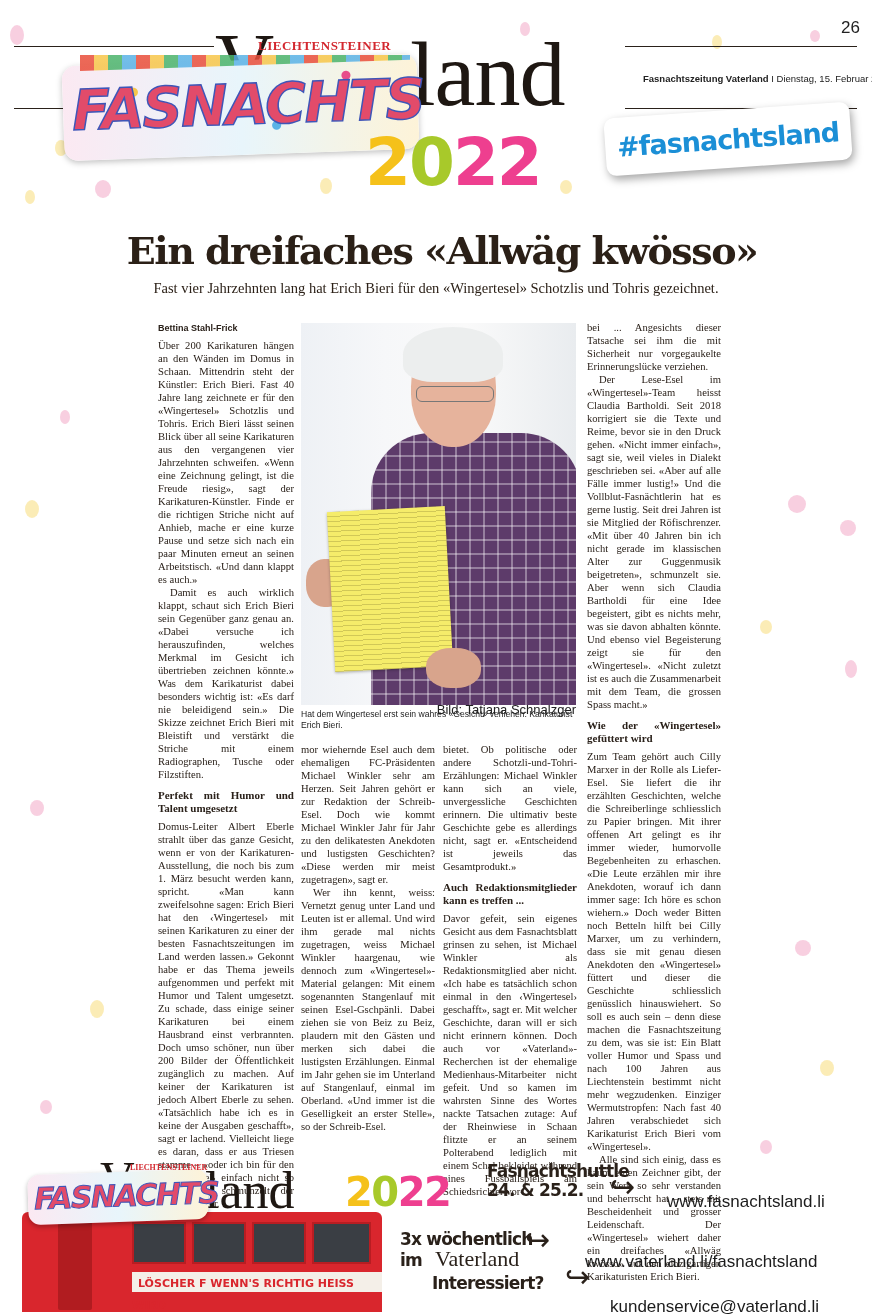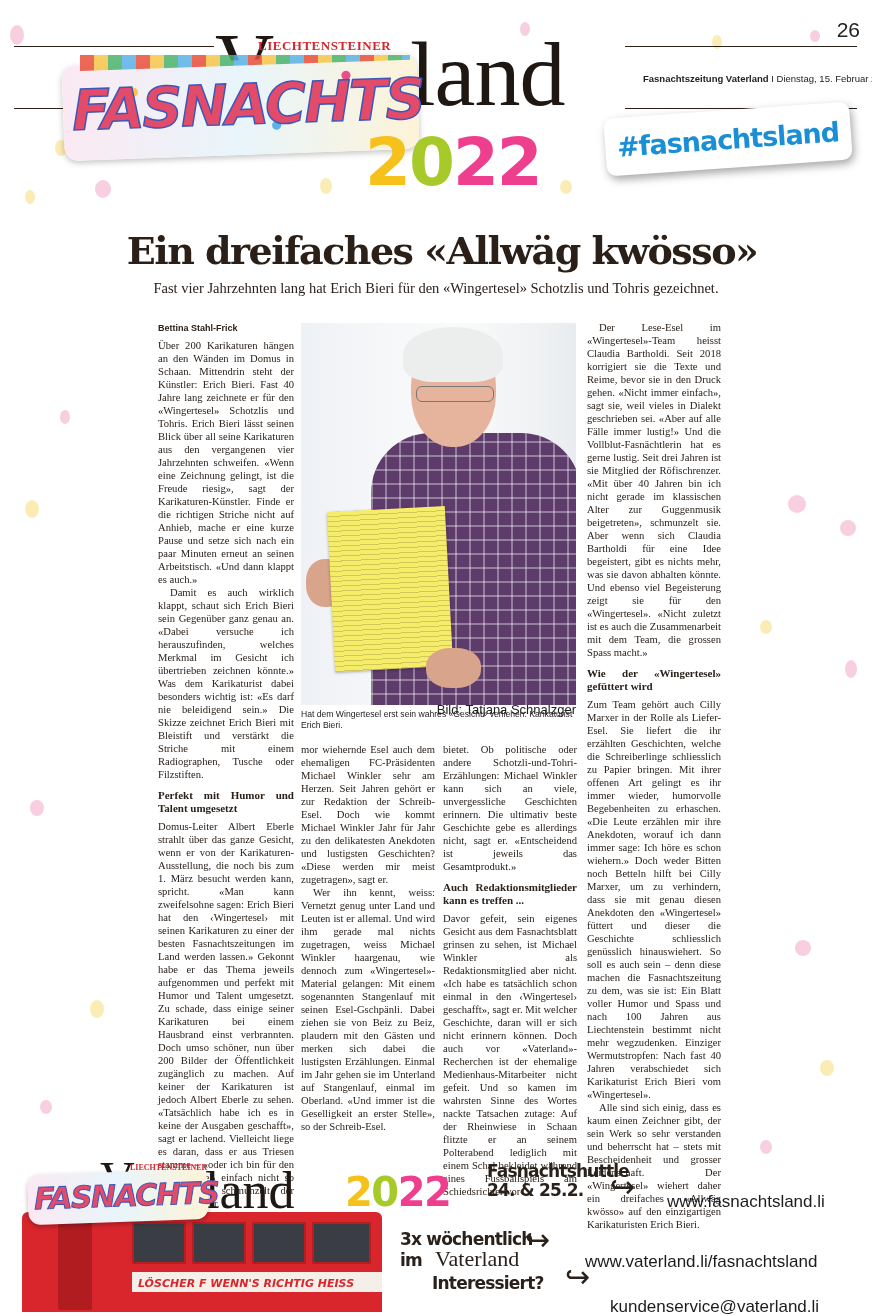--- a/index.html
+++ b/index.html
@@ -1,18 +1,18 @@
 <!DOCTYPE html>
 <html><head>
 <meta charset="utf-8">
 <style>
   html, body { margin:0; padding:0; }
   body { width:872px; height:1316px; position:relative; overflow:hidden; background:#fff; font-family:"DejaVu Serif", serif; color:#2a211a; }
   .confetti { position:absolute; border-radius:50%; opacity:.55; }
-  .page-num { position:absolute; top:18px; right:12px; font-family:"Liberation Sans", sans-serif; font-size:21px; color:#222; }
+  .page-num { position:absolute; top:18px; right:12px; font-family:"Liberation Sans", sans-serif; font-size:17px; color:#222; }
   .hline { position:absolute; height:1px; background:#2a211a; }
   .masthead-land { position:absolute; left:263px; top:28px; font-family:"Liberation Serif", serif; font-size:92px; color:#1e1712; letter-spacing:-1px; line-height:1; }
   .masthead-V { position:absolute; left:215px; top:22px; font-family:"Liberation Serif", serif; font-size:82px; color:#1e1712; line-height:1; }
   .liechtensteiner { position:absolute; left:258px; top:38px; font-family:"Liberation Serif", serif; font-weight:bold; font-size:13px; color:#d3282f; letter-spacing:.5px; }
   .fas-banner { position:absolute; left:63px; top:60px; width:355px; height:95px; border-radius:14px; transform:rotate(-2deg);
     background:radial-gradient(circle at 20% 30%, #f7c64a 0 4px, transparent 5px), radial-gradient(circle at 60% 70%, #5ab2e6 0 4px, transparent 5px), radial-gradient(circle at 80% 20%, #e94e8a 0 4px, transparent 5px), linear-gradient(90deg,#fbe9f2,#e8f5fb,#fdf3d8);
     box-shadow:0 2px 6px rgba(0,0,0,.25); }
   .fas-word { position:absolute; left:72px; top:72px; font-family:"DejaVu Sans", sans-serif; font-weight:bold; font-style:italic; font-size:56px; letter-spacing:-2px; color:#e24b6a; -webkit-text-stroke:1.5px #3e56b8; transform:rotate(-2deg); }
   .bunting { position:absolute; left:80px; top:55px; width:330px; height:16px; background:repeating-linear-gradient(90deg,#e94e3a 0 14px,#f7c64a 14px 28px,#4bb36b 28px 42px,#5ab2e6 42px 56px); clip-path:polygon(0 0,100% 0,100% 30%,0 100%); opacity:.85; }
   .year { position:absolute; left:365px; top:130px; font-family:"DejaVu Sans", sans-serif; font-weight:bold; font-size:66px; letter-spacing:-2px; line-height:1; }
@@ -34,21 +34,21 @@
   .head { position:absolute; left:110px; top:14px; width:85px; height:110px; border-radius:45% 45% 48% 48%; background:#e6b39c; }
   .hair { position:absolute; left:102px; top:4px; width:100px; height:55px; border-radius:50% 50% 30% 30%; background:#eceeee; }
   .glasses { position:absolute; left:115px; top:63px; width:76px; height:14px; border:1.5px solid #777; border-radius:6px; background:transparent; }
   .paper { position:absolute; left:30px; top:186px; width:118px; height:160px; background:#f5ec6a; transform:rotate(-3deg); box-shadow:0 1px 3px rgba(0,0,0,.3);
     background-image:repeating-linear-gradient(0deg, rgba(80,70,20,.22) 0 1px, transparent 1px 5px); }
   .hand1 { position:absolute; left:5px; top:236px; width:40px; height:48px; border-radius:45%; background:#d8a48c; }
   .hand2 { position:absolute; left:125px; top:325px; width:55px; height:40px; border-radius:45%; background:#d8a48c; }
   .caption { position:absolute; left:301px; top:709px; width:275px; font-family:"Liberation Sans", sans-serif; font-size:8.6px; line-height:11px; color:#222; }
   .credit { position:absolute; right:0; bottom:16px; font-size:13px; }
   .footer { position:absolute; left:0; top:1150px; width:872px; height:166px; }
-  .fbus { position:absolute; left:22px; top:1212px; width:360px; height:100px; background:#d9262d; border-radius:6px 6px 0 0;font-style:italic; }
+  .fbus { position:absolute; left:22px; top:1212px; width:360px; height:100px; background:#d9262d; border-radius:6px 6px 0 0; }
   .fbus .win { position:absolute; top:10px; height:38px; background:#3a3e44; border:2px solid #b81d22; }
   .fbus .stripe { position:absolute; left:110px; top:60px; width:250px; height:20px; background:#f4efe8; }
   .fbus .stripe span { font-family:"DejaVu Sans", sans-serif; font-weight:bold; font-size:11px; color:#d9262d; padding-left:6px; line-height:20px; }
   .fbottle { position:absolute; left:58px; top:1205px; width:34px; height:105px; background:#b11c20; border-radius:10px 10px 2px 2px; }
   .f-banner { position:absolute; left:28px; top:1172px; width:180px; height:50px; border-radius:12px; transform:rotate(-2deg); background:linear-gradient(90deg,#fbe9f2,#e8f5fb,#fdf3d8); box-shadow:0 2px 5px rgba(0,0,0,.3); }
   .f-fas { position:absolute; left:34px; top:1178px; font-family:"DejaVu Sans", sans-serif; font-weight:bold; font-style:italic; font-size:30px; color:#e24b6a; -webkit-text-stroke:1px #3e56b8; letter-spacing:-1.5px; transform:rotate(-2deg); }
   .f-liecht { position:absolute; left:130px; top:1163px; font-family:"Liberation Serif", serif; font-weight:bold; font-size:8px; color:#d3282f; }
   .f-land { position:absolute; left:205px; top:1165px; font-family:"Liberation Serif", serif; font-size:52px; color:#1e1712; line-height:1; }
   .f-V { position:absolute; left:100px; top:1155px; font-family:"Liberation Serif", serif; font-size:48px; color:#1e1712; line-height:1; }
   .f-year { position:absolute; left:345px; top:1172px; font-family:"DejaVu Sans", sans-serif; font-weight:bold; font-size:40px; letter-spacing:-1.5px; line-height:1; }
@@ -142,20 +142,21 @@
   <p class="ind">Wer ihn kennt, weiss: Vernetzt genug unter Land und Leuten ist er allemal. Und wird ihm gerade mal nichts zugetragen, weiss Michael Winkler haargenau, wie dennoch zum «Wingertesel»-Material gelangen: Mit einem sogenannten Stangenlauf mit seinen Esel-Gschpänli. Dabei ziehen sie von Beiz zu Beiz, plaudern mit den Gästen und merken sich dabei die lustigsten Erzählungen. Einmal im Jahr gehen sie im Unterland auf Stangenlauf, einmal im Oberland. «Und immer ist die Geselligkeit an erster Stelle», so der Schreib-Esel.</p>
 </div>
 
 <div class="col" style="left:443px;top:743px;width:134px;">
   <p>bietet. Ob politische oder andere Schotzli-und-Tohri-Erzählungen: Michael Winkler kann sich an viele, unvergessliche Geschichten erinnern. Die ultimativ beste Geschichte gebe es allerdings nicht, sagt er. «Entscheidend ist jeweils das Gesamtprodukt.»</p>
   <h3>Auch Redaktionsmitglieder kann es treffen ...</h3>
   <p>Davor gefeit, sein eigenes Gesicht aus dem Fasnachtsblatt grinsen zu sehen, ist Michael Winkler als Redaktionsmitglied aber nicht. «Ich habe es tatsächlich schon einmal in den ‹Wingertesel› geschafft», sagt er. Mit welcher Geschichte, daran will er sich nicht erinnern können. Doch auch vor «Vaterland»-Recherchen ist der ehemalige Medienhaus-Mitarbeiter nicht gefeit. Und so kamen im wahrsten Sinne des Wortes nackte Tatsachen zutage: Auf der Rheinwiese in Schaan flitzte er an seinem Polterabend lediglich mit einem Schal bekleidet während eines Fussballspiels am Schiedsrichter vor-</p>
 </div>
 
 <div class="col" style="left:587px;top:321px;width:134px;">
+  <p>bei ... Angesichts dieser Tatsache sei ihm die mit Sicherheit nur vorgegaukelte Erinnerungslücke verziehen.</p>
   <p class="ind">Der Lese-Esel im «Wingertesel»-Team heisst Claudia Bartholdi. Seit 2018 korrigiert sie die Texte und Reime, bevor sie in den Druck gehen. «Nicht immer einfach», sagt sie, weil vieles in Dialekt geschrieben sei. «Aber auf alle Fälle immer lustig!» Und die Vollblut-Fasnächtlerin hat es gerne lustig. Seit drei Jahren ist sie Mitglied der Röfischrenzer. «Mit über 40 Jahren bin ich nicht gerade im klassischen Alter zur Guggenmusik beigetreten», schmunzelt sie. Aber wenn sich Claudia Bartholdi für eine Idee begeistert, gibt es nichts mehr, was sie davon abhalten könnte. Und ebenso viel Begeisterung zeigt sie für den «Wingertesel». «Nicht zuletzt ist es auch die Zusammenarbeit mit dem Team, die grossen Spass macht.»</p>
   <h3>Wie der «Wingertesel» gefüttert wird</h3>
   <p>Zum Team gehört auch Cilly Marxer in der Rolle als Liefer-Esel. Sie liefert die ihr erzählten Geschichten, welche die Schreiberlinge schliesslich zu Papier bringen. Mit ihrer offenen Art gelingt es ihr immer wieder, humorvolle Begebenheiten zu erhaschen. «Die Leute erzählen mir ihre Anekdoten, worauf ich dann immer sage: Ich höre es schon wiehern.» Doch weder Bitten noch Betteln hilft bei Cilly Marxer, um zu verhindern, dass sie mit genau diesen Anekdoten den «Wingertesel» füttert und dieser die Geschichte schliesslich genüsslich hinauswiehert. So soll es auch sein – denn diese machen die Fasnachtszeitung zu dem, was sie ist: Ein Blatt voller Humor und Spass und nach 100 Jahren aus Liechtenstein bestimmt nicht mehr wegzudenken. Einziger Wermutstropfen: Nach fast 40 Jahren verabschiedet sich Karikaturist Erich Bieri vom «Wingertesel».</p>
   <p class="ind">Alle sind sich einig, dass es kaum einen Zeichner gibt, der sein Werk so sehr verstanden und beherrscht hat – stets mit Bescheidenheit und grosser Leidenschaft. Der «Wingertesel» wiehert daher ein dreifaches «Allwäg kwösso» auf den einzigartigen Karikaturisten Erich Bieri.</p>
 </div>
 
 <div class="footer"></div>
 <div class="fbus">
   <div class="win" style="left:110px;width:50px;"></div>
   <div class="win" style="left:170px;width:50px;"></div>

